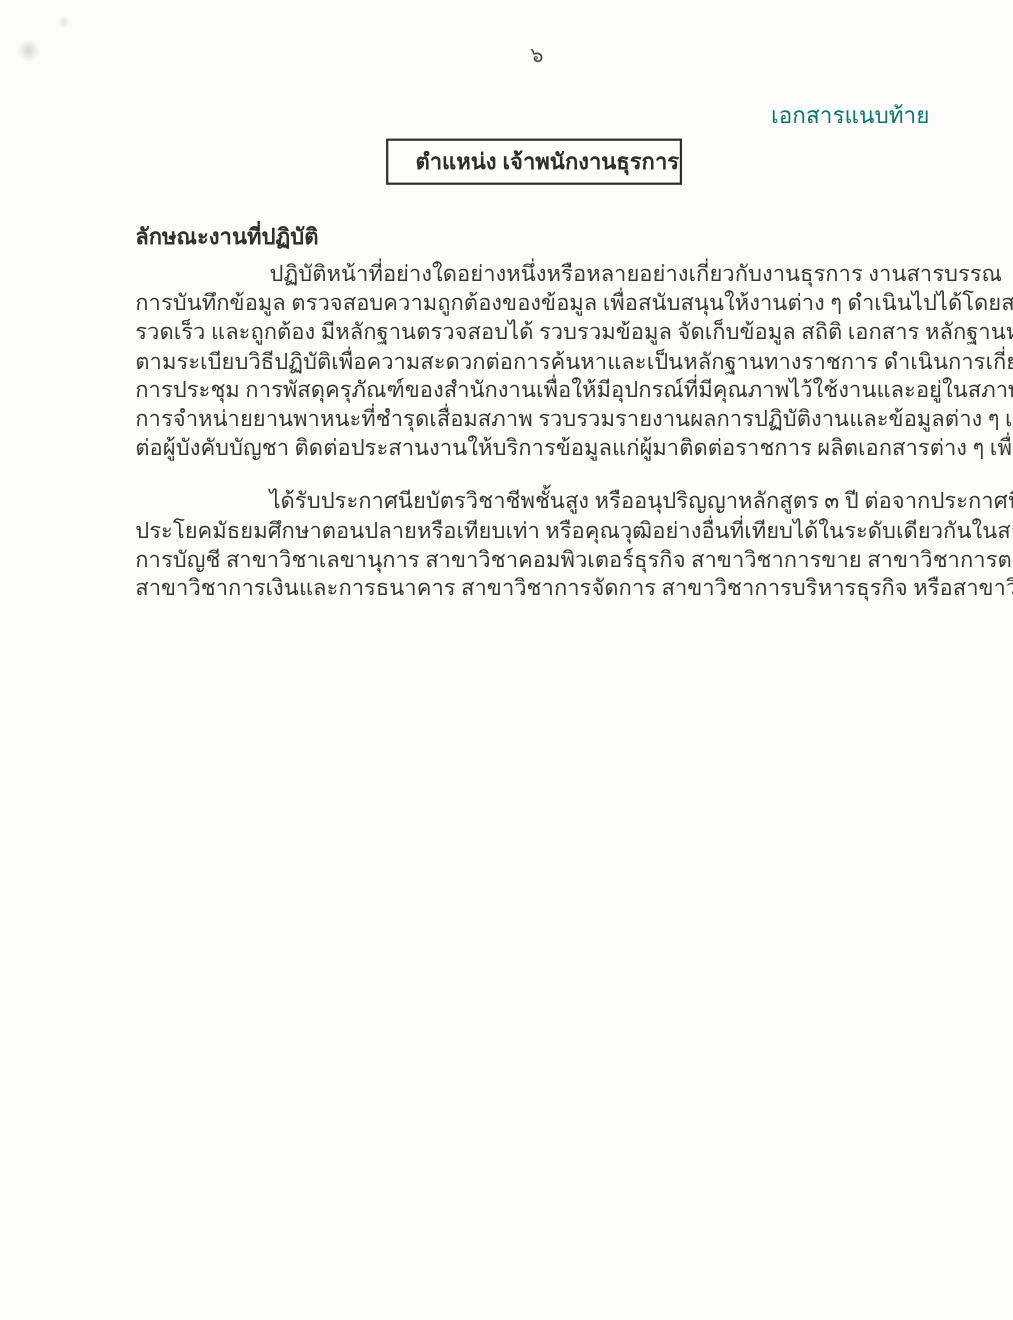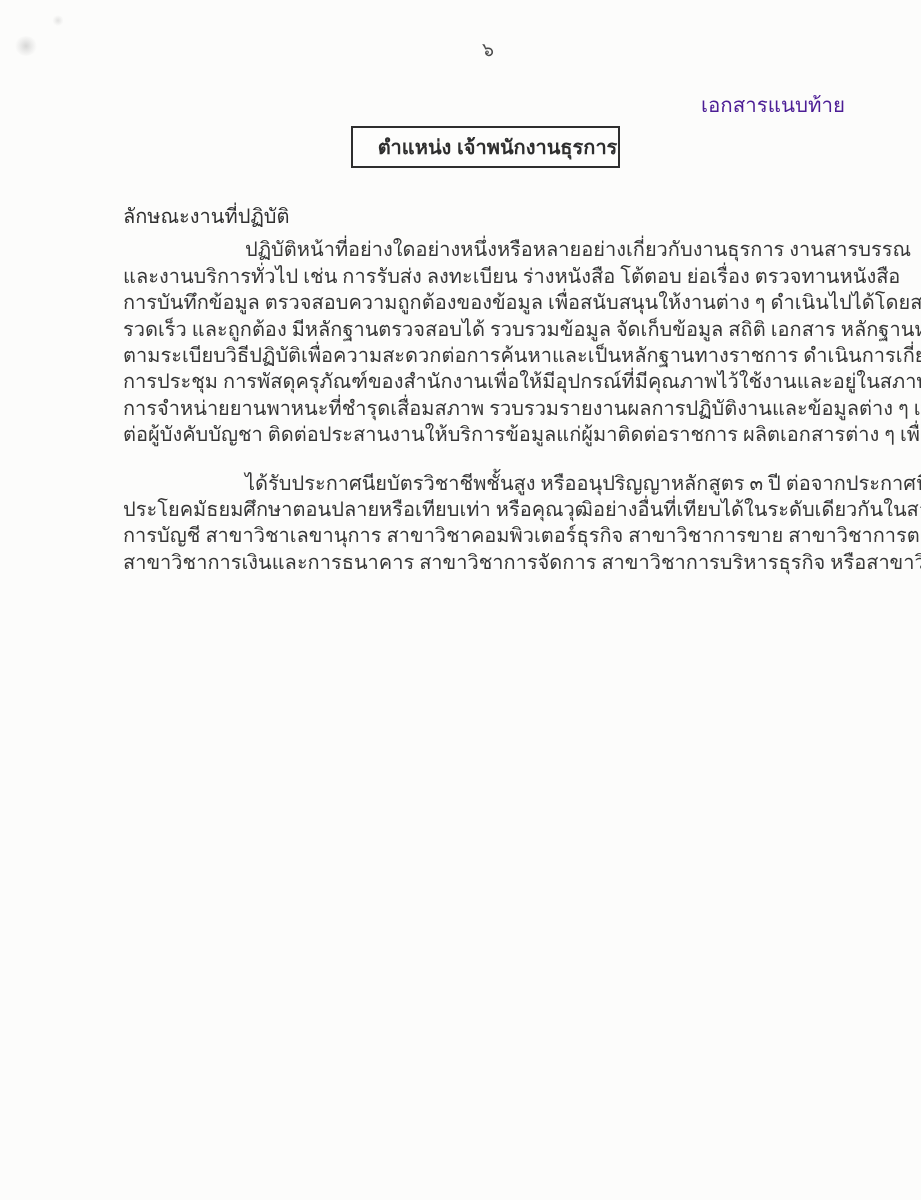--- a/index.html
+++ b/index.html
@@ -32,21 +32,21 @@
     width: 40px;
     text-align: center;
     font-size: 19px;
     color: #4a4a4a;
   }
   .attachment-label {
     position: absolute;
     top: 88px;
     right: 76px;
     font-size: 20.5px;
-    color: #4c1d95;
+    color: #0f766e;
   }
   .title-box {
     position: absolute;
     left: 351px;
     top: 126px;
     width: 269px;
     height: 42px;
     box-sizing: border-box;
     border: 2px solid #2e2e2e;
     display: flex;
@@ -60,21 +60,21 @@
   }
   .content {
     position: absolute;
     left: 123px;
     top: 203px;
     width: 722px;
     font-size: 20px;
     line-height: 26.4px;
   }
   .section-heading {
-    font-weight: normal;
+    font-weight: bold;
     color: #303030;
     margin: 0 0 7px 0;
     white-space: nowrap;
   }
   .section + .section { margin-top: 22px; }
   .para { margin: 0; }
   .line {
     white-space: nowrap;
     text-align: justify;
     text-align-last: justify;
@@ -99,21 +99,20 @@
   <div class="title-box">
     <span>ตำแหน่ง เจ้าพนักงานธุรการ</span>
   </div>
 
   <div class="content">
 
     <div class="section">
       <div class="section-heading">ลักษณะงานที่ปฏิบัติ</div>
       <div class="para">
         <div class="line indent">ปฏิบัติหน้าที่อย่างใดอย่างหนึ่งหรือหลายอย่างเกี่ยวกับงานธุรการ งานสารบรรณ</div>
-        <div class="line">และงานบริการทั่วไป เช่น การรับส่ง ลงทะเบียน ร่างหนังสือ โต้ตอบ ย่อเรื่อง ตรวจทานหนังสือ</div>
         <div class="line">การบันทึกข้อมูล ตรวจสอบความถูกต้องของข้อมูล เพื่อสนับสนุนให้งานต่าง ๆ ดำเนินไปได้โดยสะดวก</div>
         <div class="line">รวดเร็ว และถูกต้อง มีหลักฐานตรวจสอบได้ รวบรวมข้อมูล จัดเก็บข้อมูล สถิติ เอกสาร หลักฐานหนังสือ</div>
         <div class="line">ตามระเบียบวิธีปฏิบัติเพื่อความสะดวกต่อการค้นหาและเป็นหลักฐานทางราชการ ดำเนินการเกี่ยวกับ</div>
         <div class="line">การประชุม การพัสดุครุภัณฑ์ของสำนักงานเพื่อให้มีอุปกรณ์ที่มีคุณภาพไว้ใช้งานและอยู่ในสภาพพร้อมใช้งาน</div>
         <div class="line">การจำหน่ายยานพาหนะที่ชำรุดเสื่อมสภาพ รวบรวมรายงานผลการปฏิบัติงานและข้อมูลต่าง ๆ เพื่อนำเสนอ</div>
         <div class="line">ต่อผู้บังคับบัญชา ติดต่อประสานงานให้บริการข้อมูลแก่ผู้มาติดต่อราชการ ผลิตเอกสารต่าง ๆ เพื่อสนับสนุน</div>
       </div>
     </div>
 
     <div class="section">

